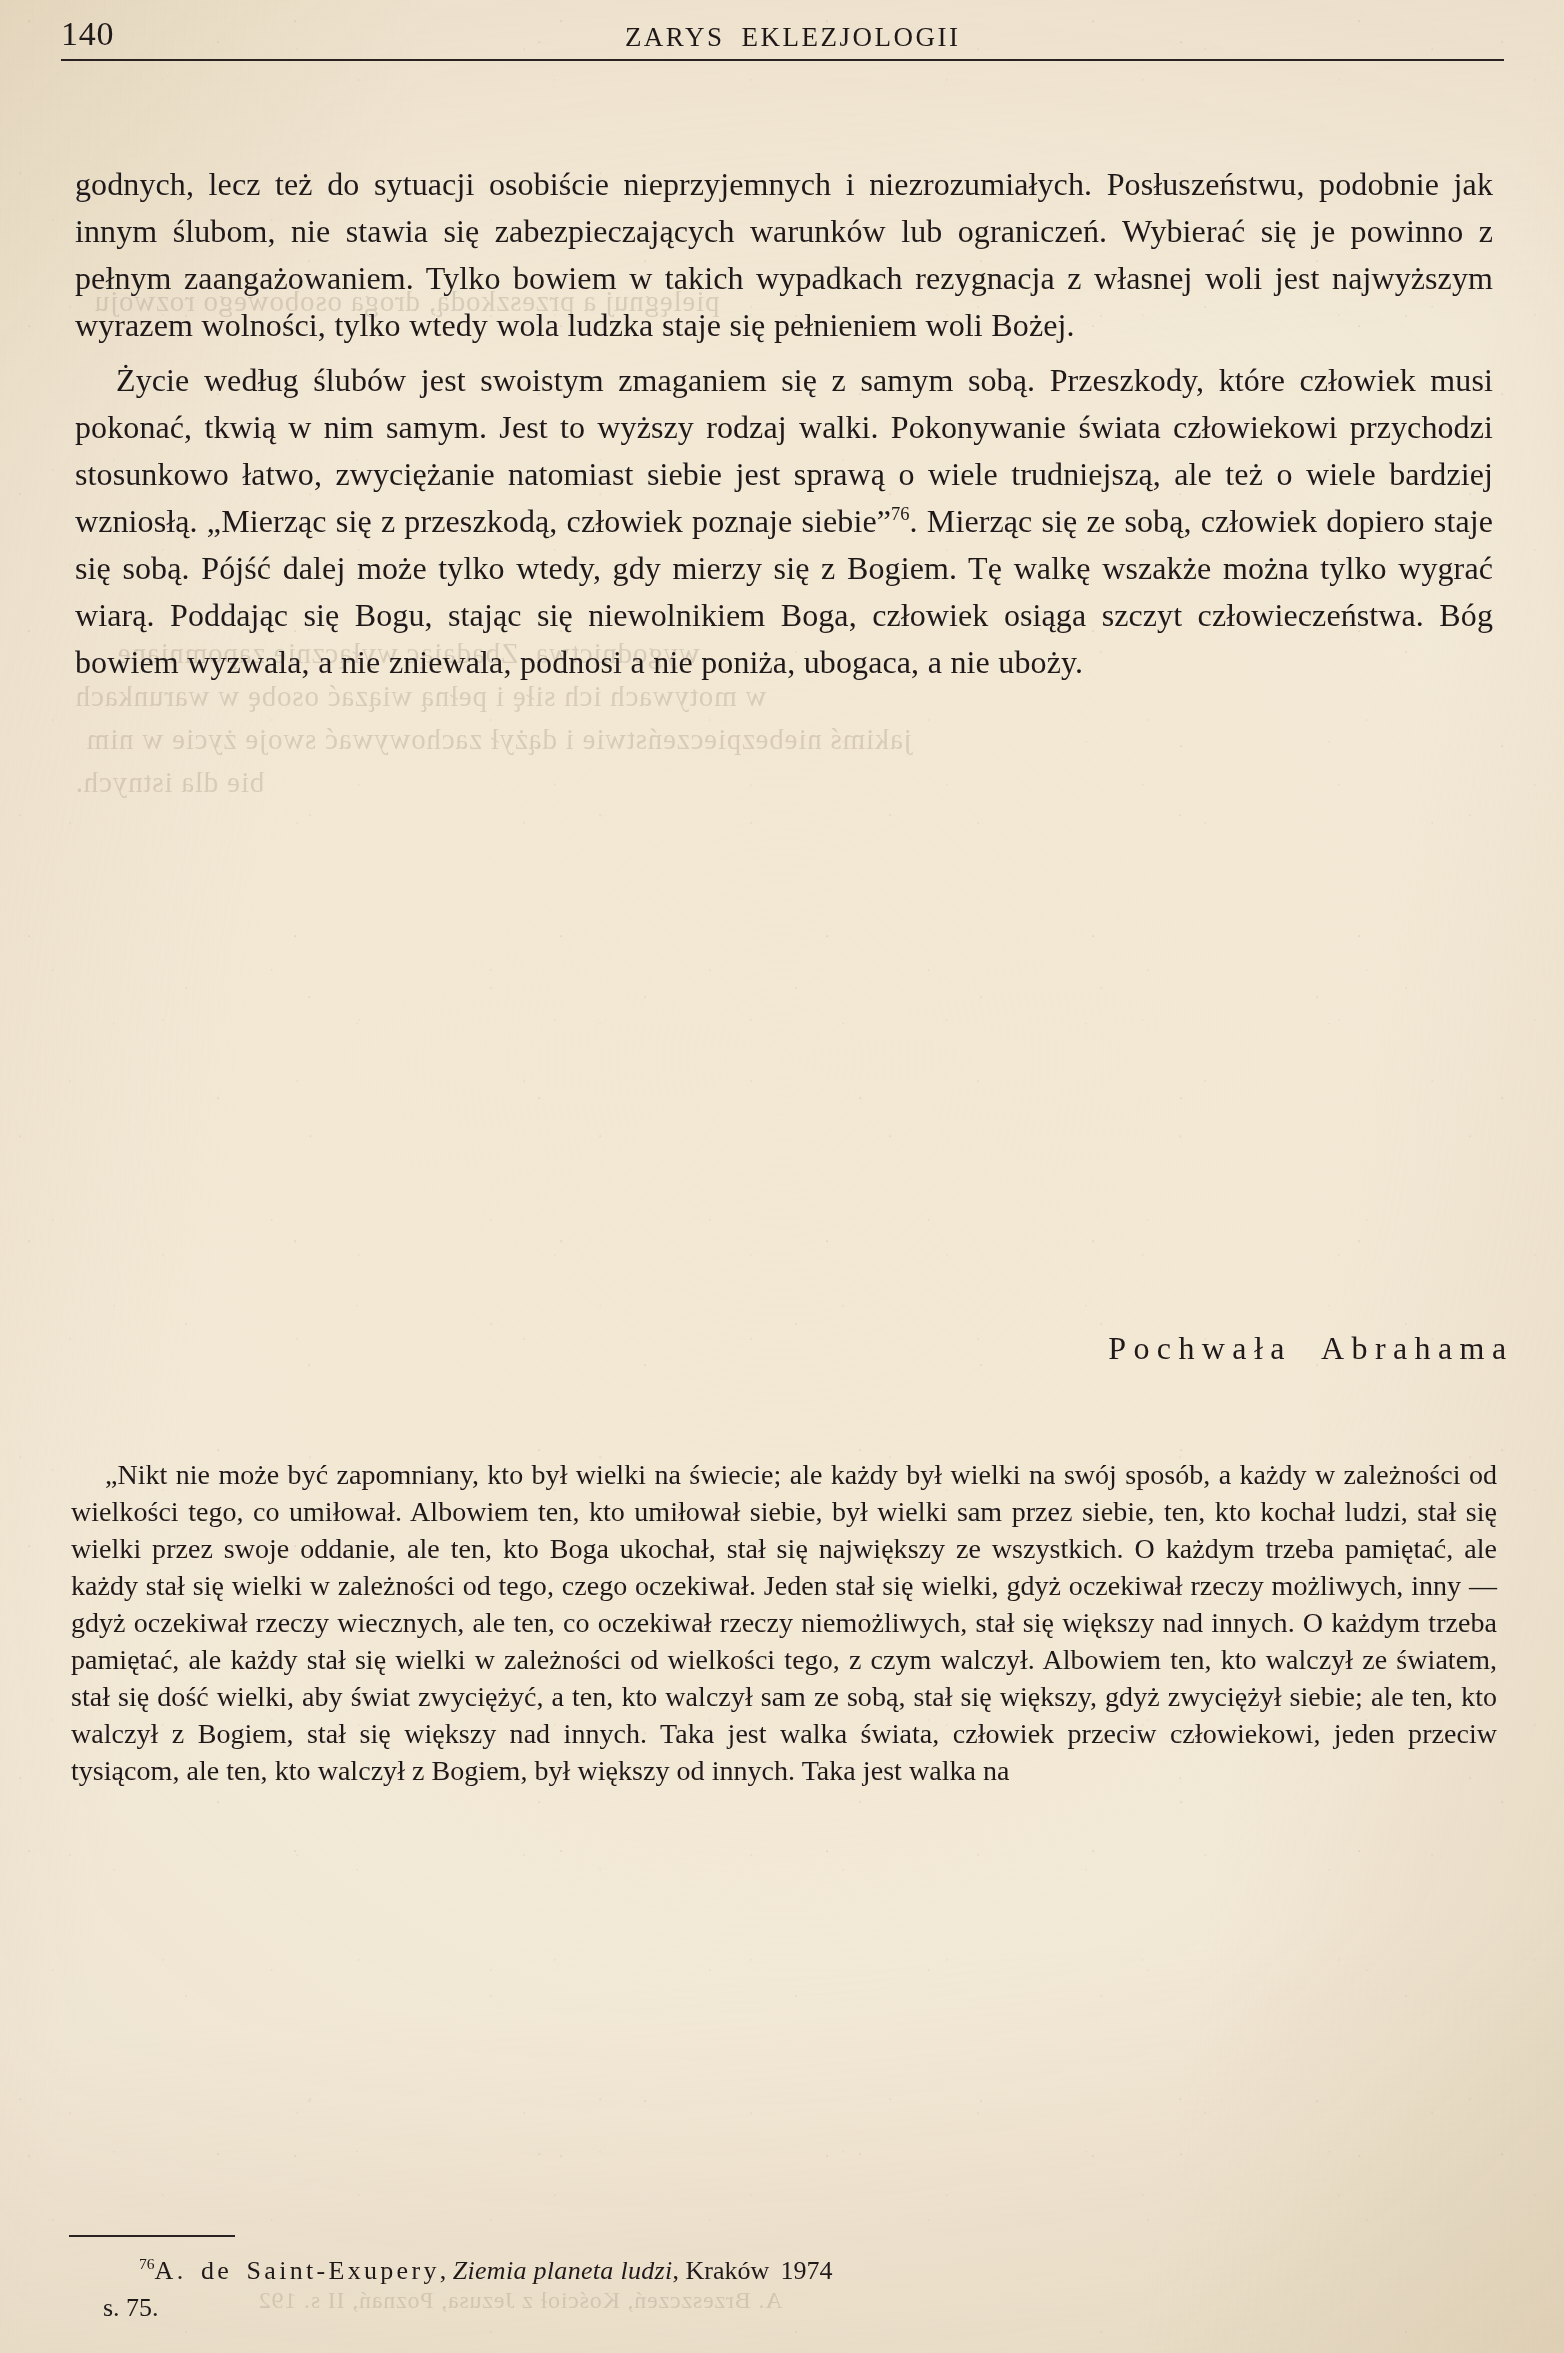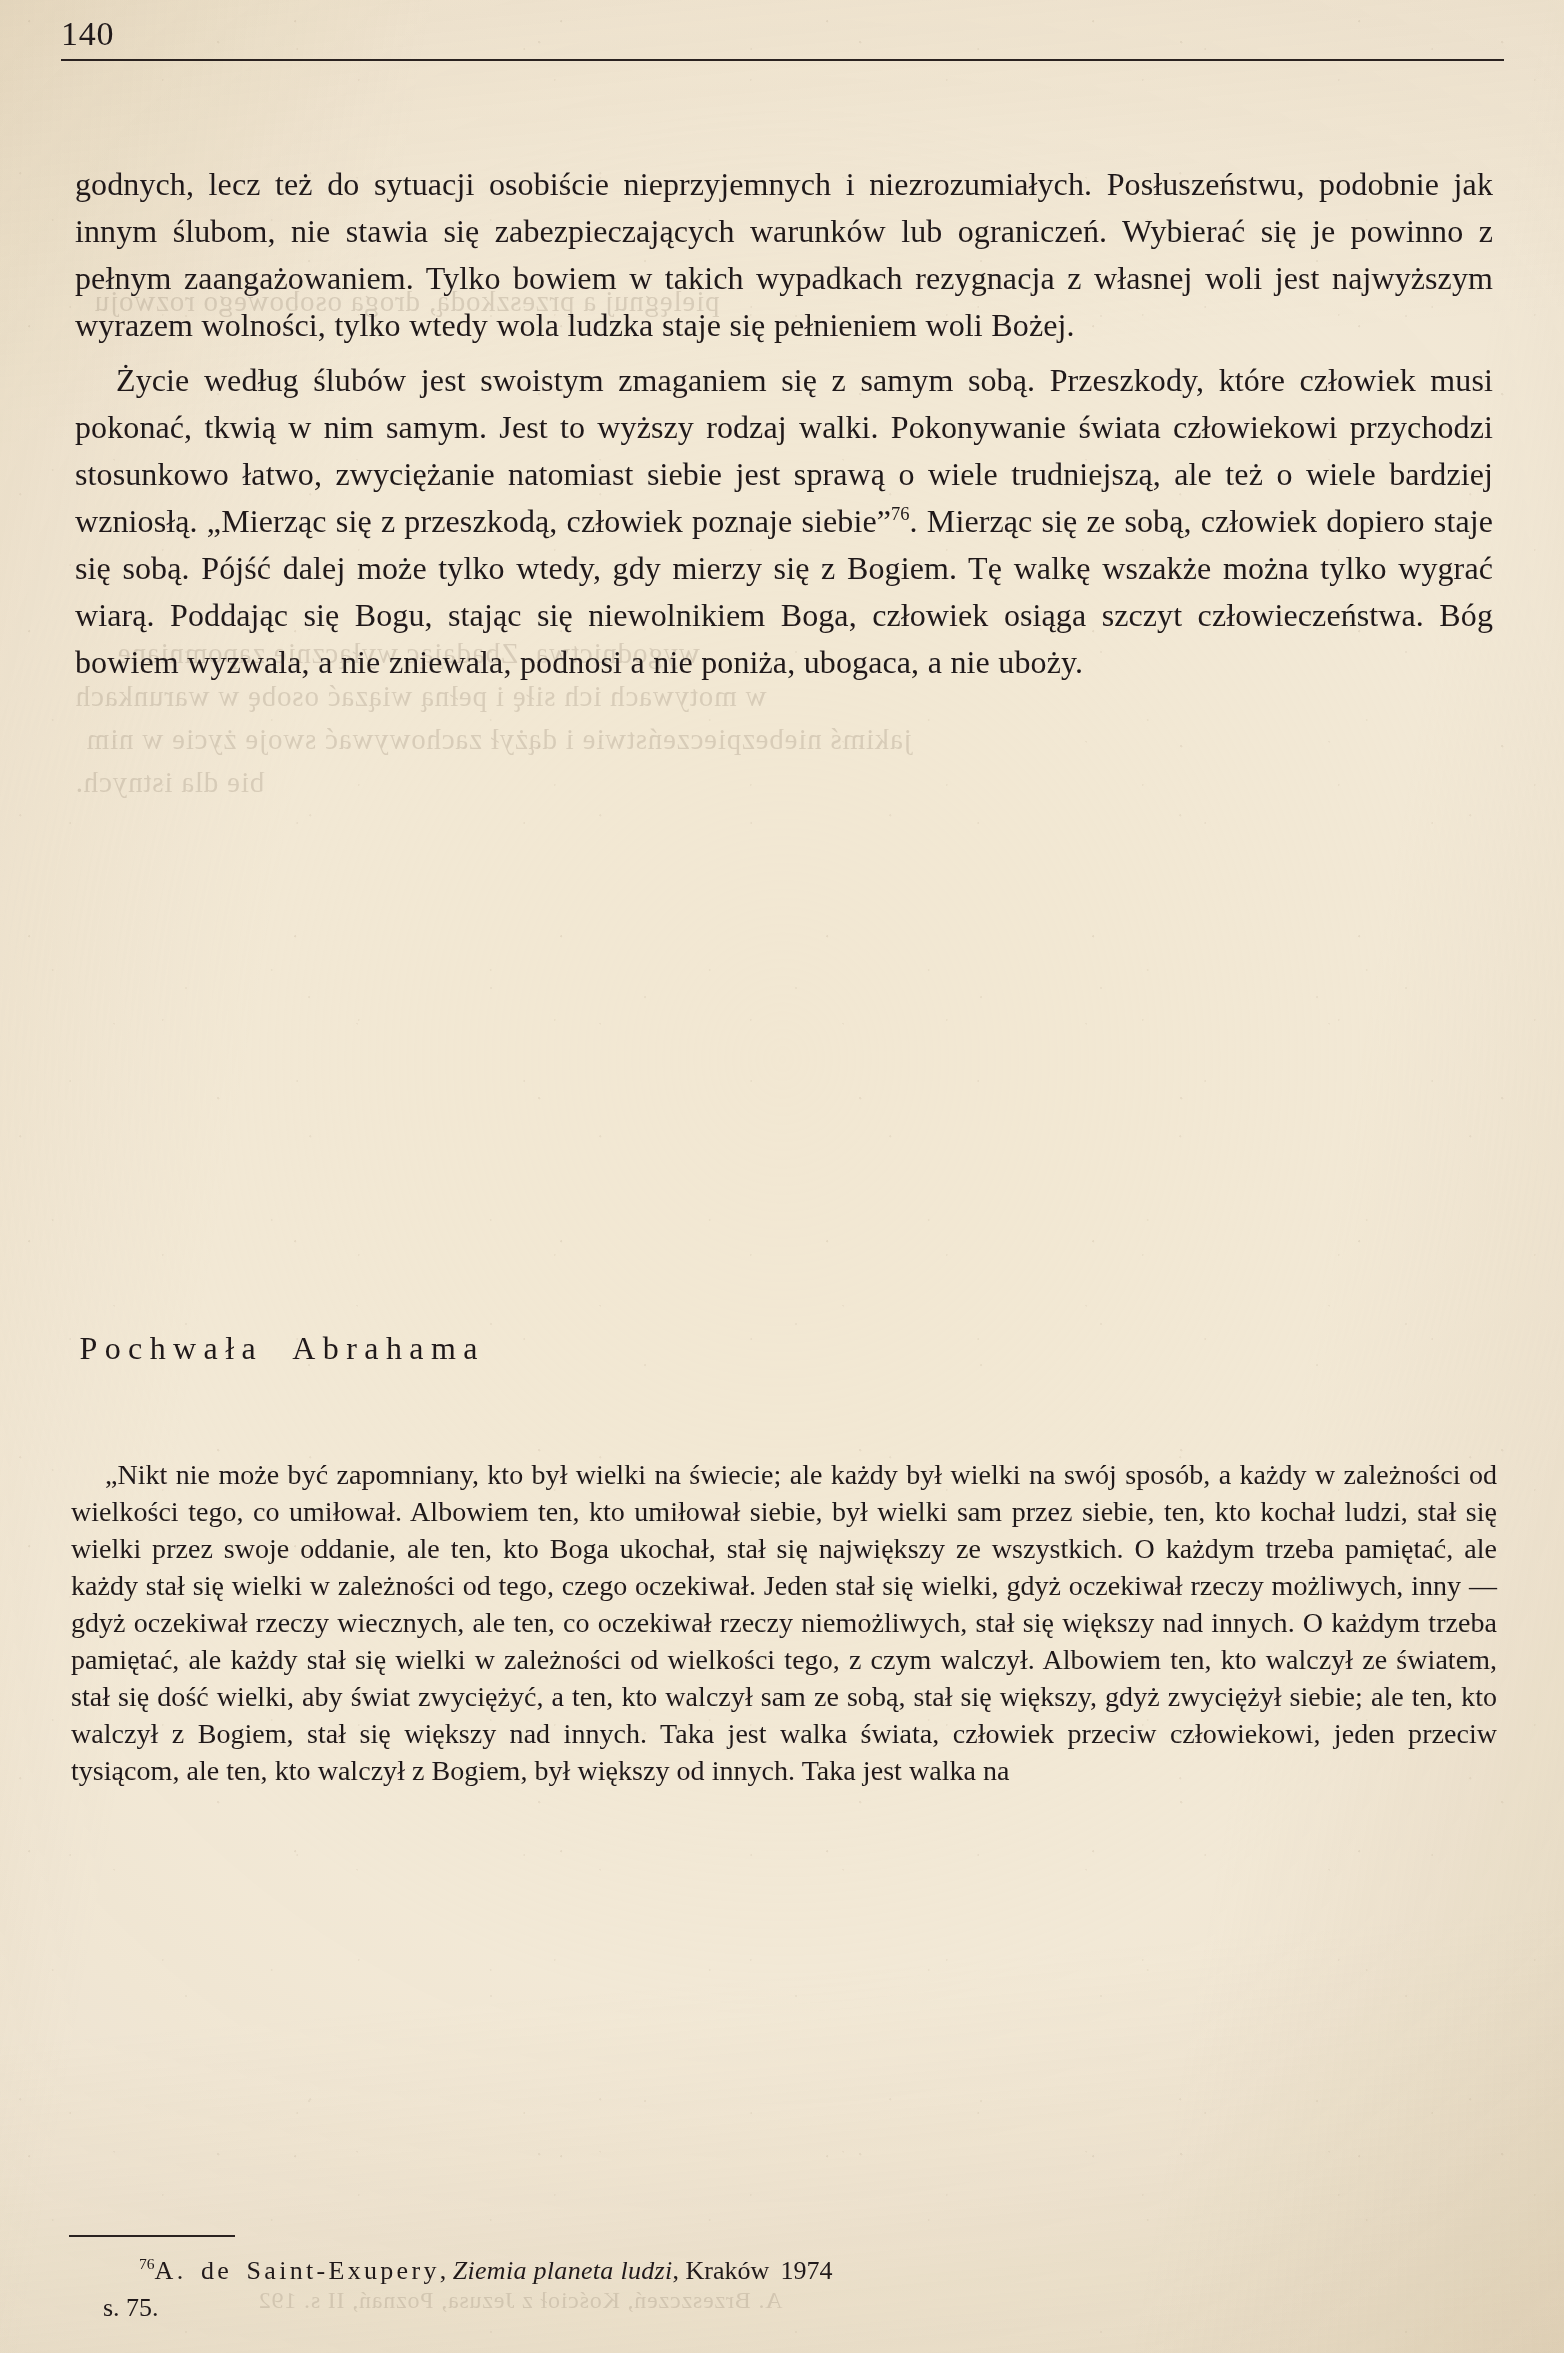--- a/index.html
+++ b/index.html
@@ -115,21 +115,21 @@
     line-height: 0;
     letter-spacing: 0;
   }
 
   
   .section-heading {
     position: absolute;
     top: 1330px;
     left: 67px;
     width: 1434px;
-    text-align: left;
+    text-align: right;
     font-size: 32px;
     letter-spacing: 7.4px;
     word-spacing: 15.6px;
     padding-left: 12.5px;
   }
 
   
   .quote-block {
     position: absolute;
     top: 1452px;
@@ -201,20 +201,21 @@
   <div class="showthrough" style="top:630px; left:117px;">wygodnictwa. Zbadając wyłącznie zapomniane</div>
   <div class="showthrough" style="top:673px; left:75px;">w motywach ich siłę i pełną wiązać osobę w warunkach</div>
   <div class="showthrough" style="top:716px; left:86px;">jakimś niebezpieczeństwie i dążył zachowywać swoje życie w nim</div>
   <div class="showthrough" style="top:759px; left:75px;">bie dla istnych.</div>
   <div class="showthrough" style="top:2277px; left:258px; font-size:24px;">A. Brzeszczeń, Kościoł z Jezusa, Poznań, II s. 192</div>
 
   <div class="content">
 
     <div class="running-head">
       <div class="folio">140</div>
+      <div class="head-title">ZARYS EKLEZJOLOGII</div>
     </div>
     <div class="head-rule"></div>
 
     <div class="body-block">
       <p class="body">godnych, lecz też do sytuacji osobiście nieprzyjemnych i niezrozumiałych. Posłuszeństwu, podobnie jak innym ślubom, nie stawia się zabezpieczających warunków lub ograniczeń. Wybierać się je powinno z pełnym zaangażowaniem. Tylko bowiem w takich wypadkach rezygnacja z własnej woli jest najwyższym wyrazem wolności, tylko wtedy wola ludzka staje się pełnieniem woli Bożej.</p>
       <p class="body indent"><span>Życie według ślubów jest swoistym zmaganiem się z samym sobą. Przeszkody, które człowiek musi pokonać, tkwią w nim samym. Jest to wyższy rodzaj walki. Pokonywanie świata człowiekowi przychodzi stosunkowo łatwo, zwyciężanie natomiast siebie jest sprawą o wiele trudniejszą, ale też o wiele bardziej wzniosłą. „Mierząc się z przeszkodą, człowiek poznaje siebie”</span><sup class="fnref">76</sup><span>. Mierząc się ze sobą, człowiek dopiero staje się sobą. Pójść dalej może tylko wtedy, gdy mierzy się z Bogiem. Tę walkę wszakże można tylko wygrać wiarą. Poddając się Bogu, stając się niewolnikiem Boga, człowiek osiąga szczyt człowieczeństwa. Bóg bowiem wyzwala, a nie zniewala, podnosi a nie poniża, ubogaca, a nie uboży.</span></p>
     </div>
 
     <div class="section-heading">Pochwała Abrahama</div>
 

